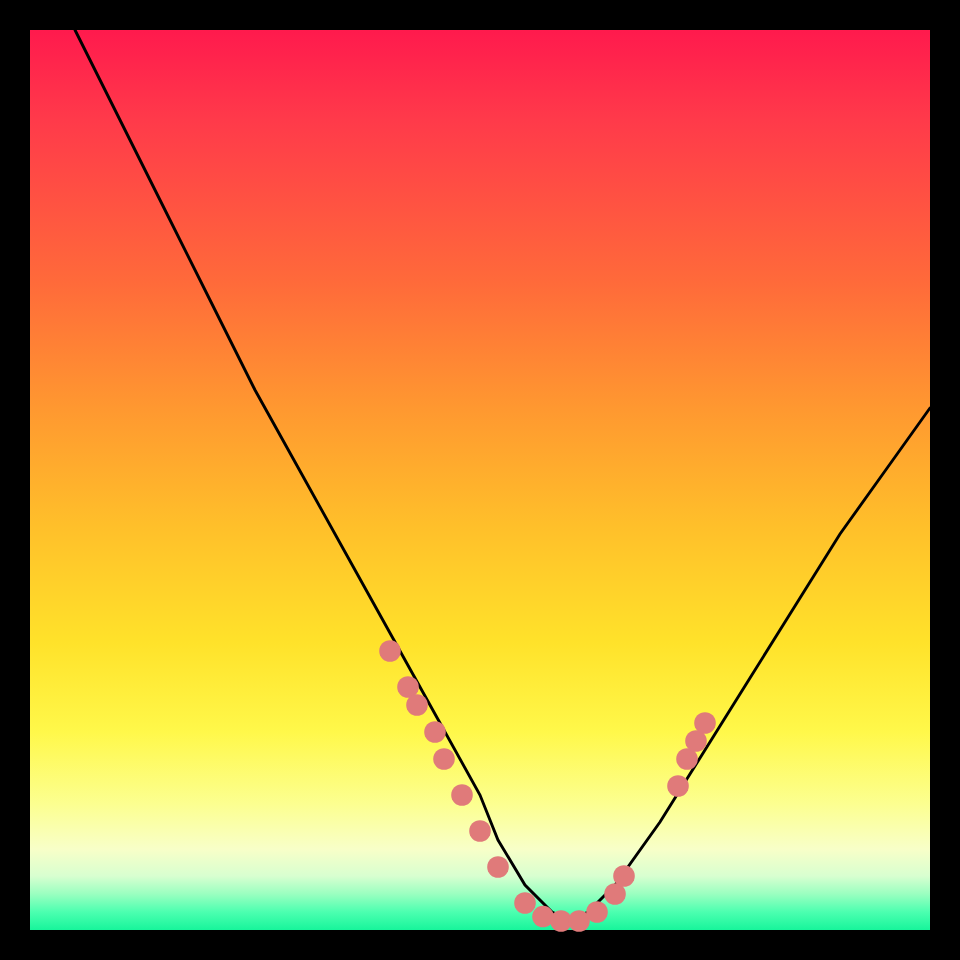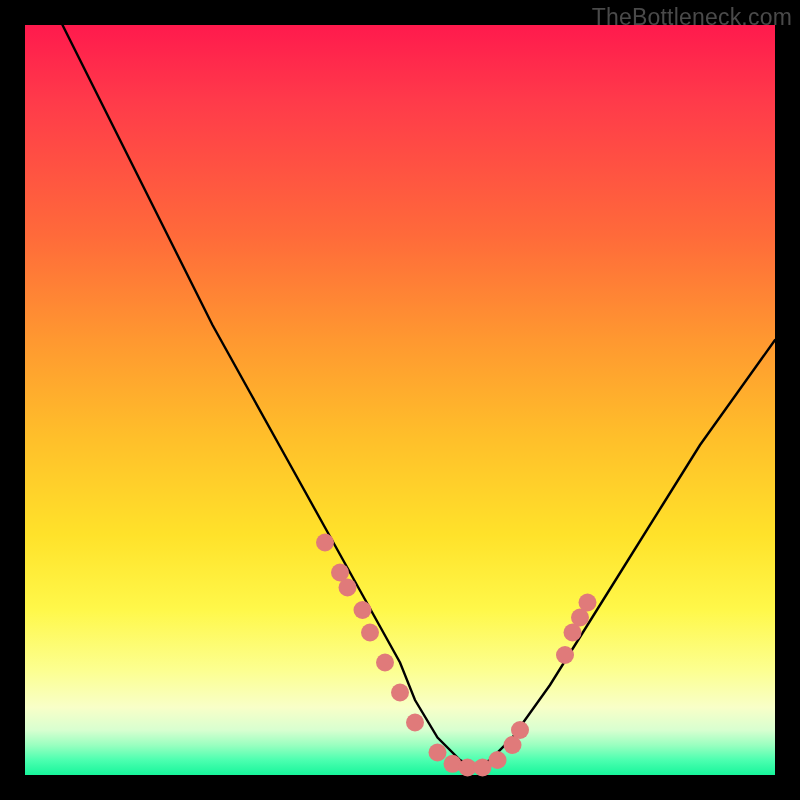--- a/index.html
+++ b/index.html
@@ -87,14 +87,13 @@
           <circle cx="472.5" cy="735.0" r="9" fill="#e07a7a"></circle>
           <circle cx="487.5" cy="720.0" r="9" fill="#e07a7a"></circle>
           <circle cx="495.0" cy="705.0" r="9" fill="#e07a7a"></circle>
           <circle cx="540.0" cy="630.0" r="9" fill="#e07a7a"></circle>
           <circle cx="547.5" cy="607.5" r="9" fill="#e07a7a"></circle>
           <circle cx="555.0" cy="592.5" r="9" fill="#e07a7a"></circle>
           <circle cx="562.5" cy="577.5" r="9" fill="#e07a7a"></circle>
         </g>
     </svg>
   </div>
-  <div class="watermark">TheBottleneck.com</div>
 </div>
 
 </body></html>

